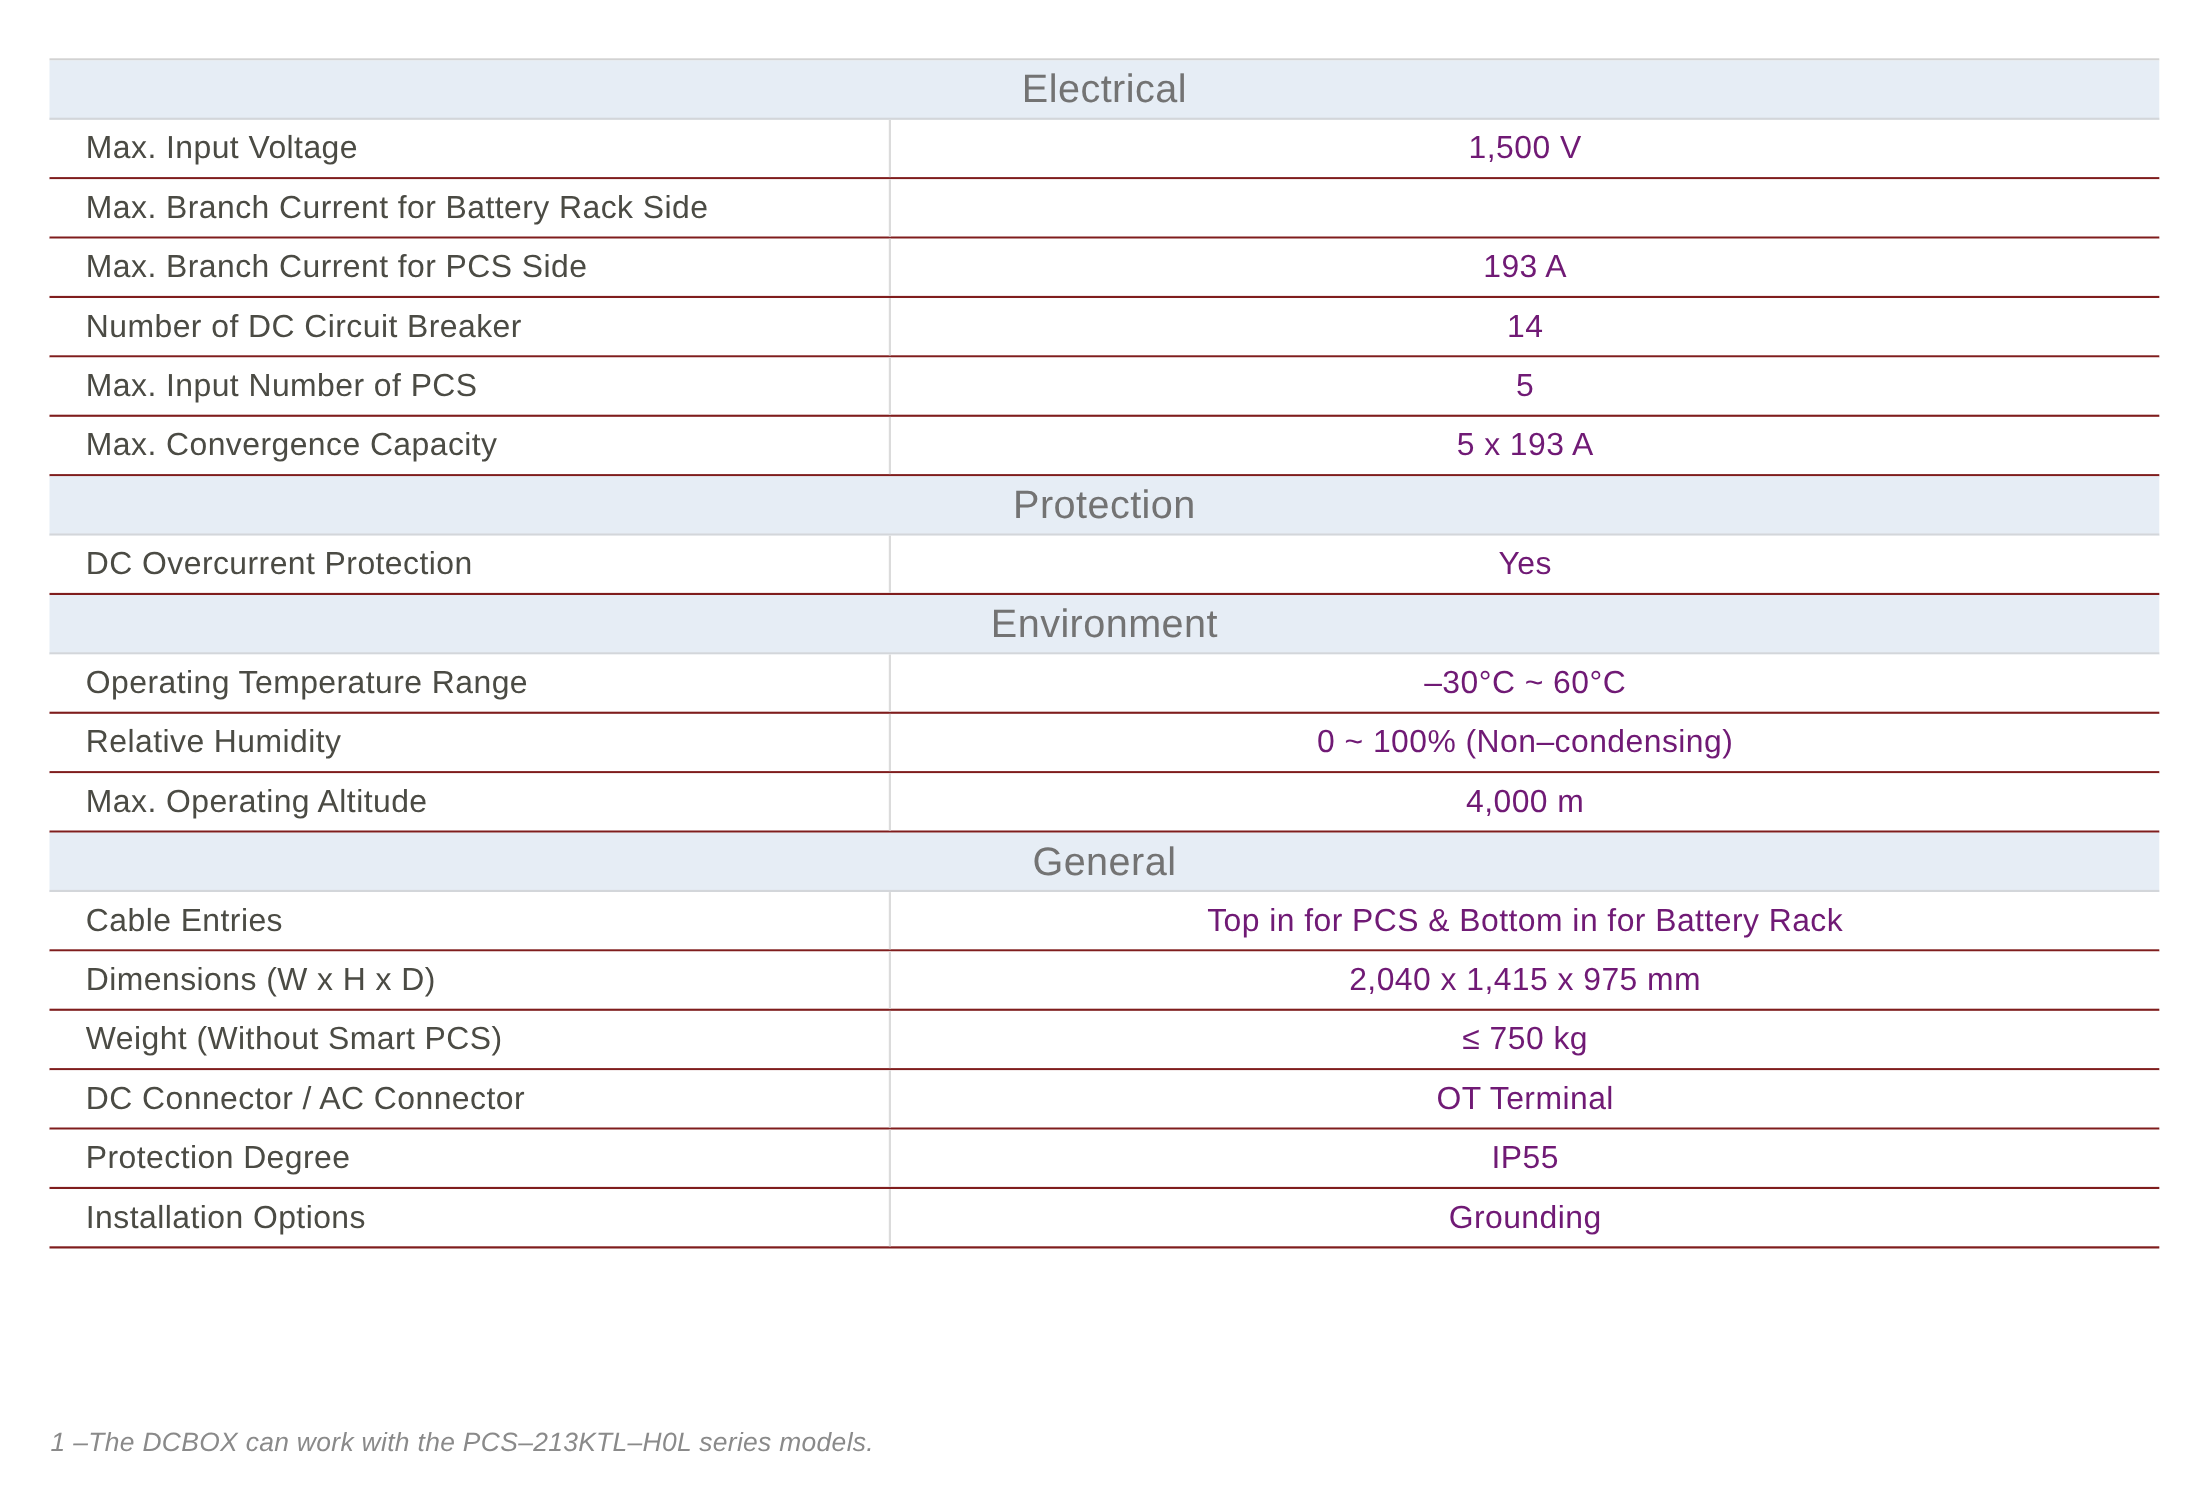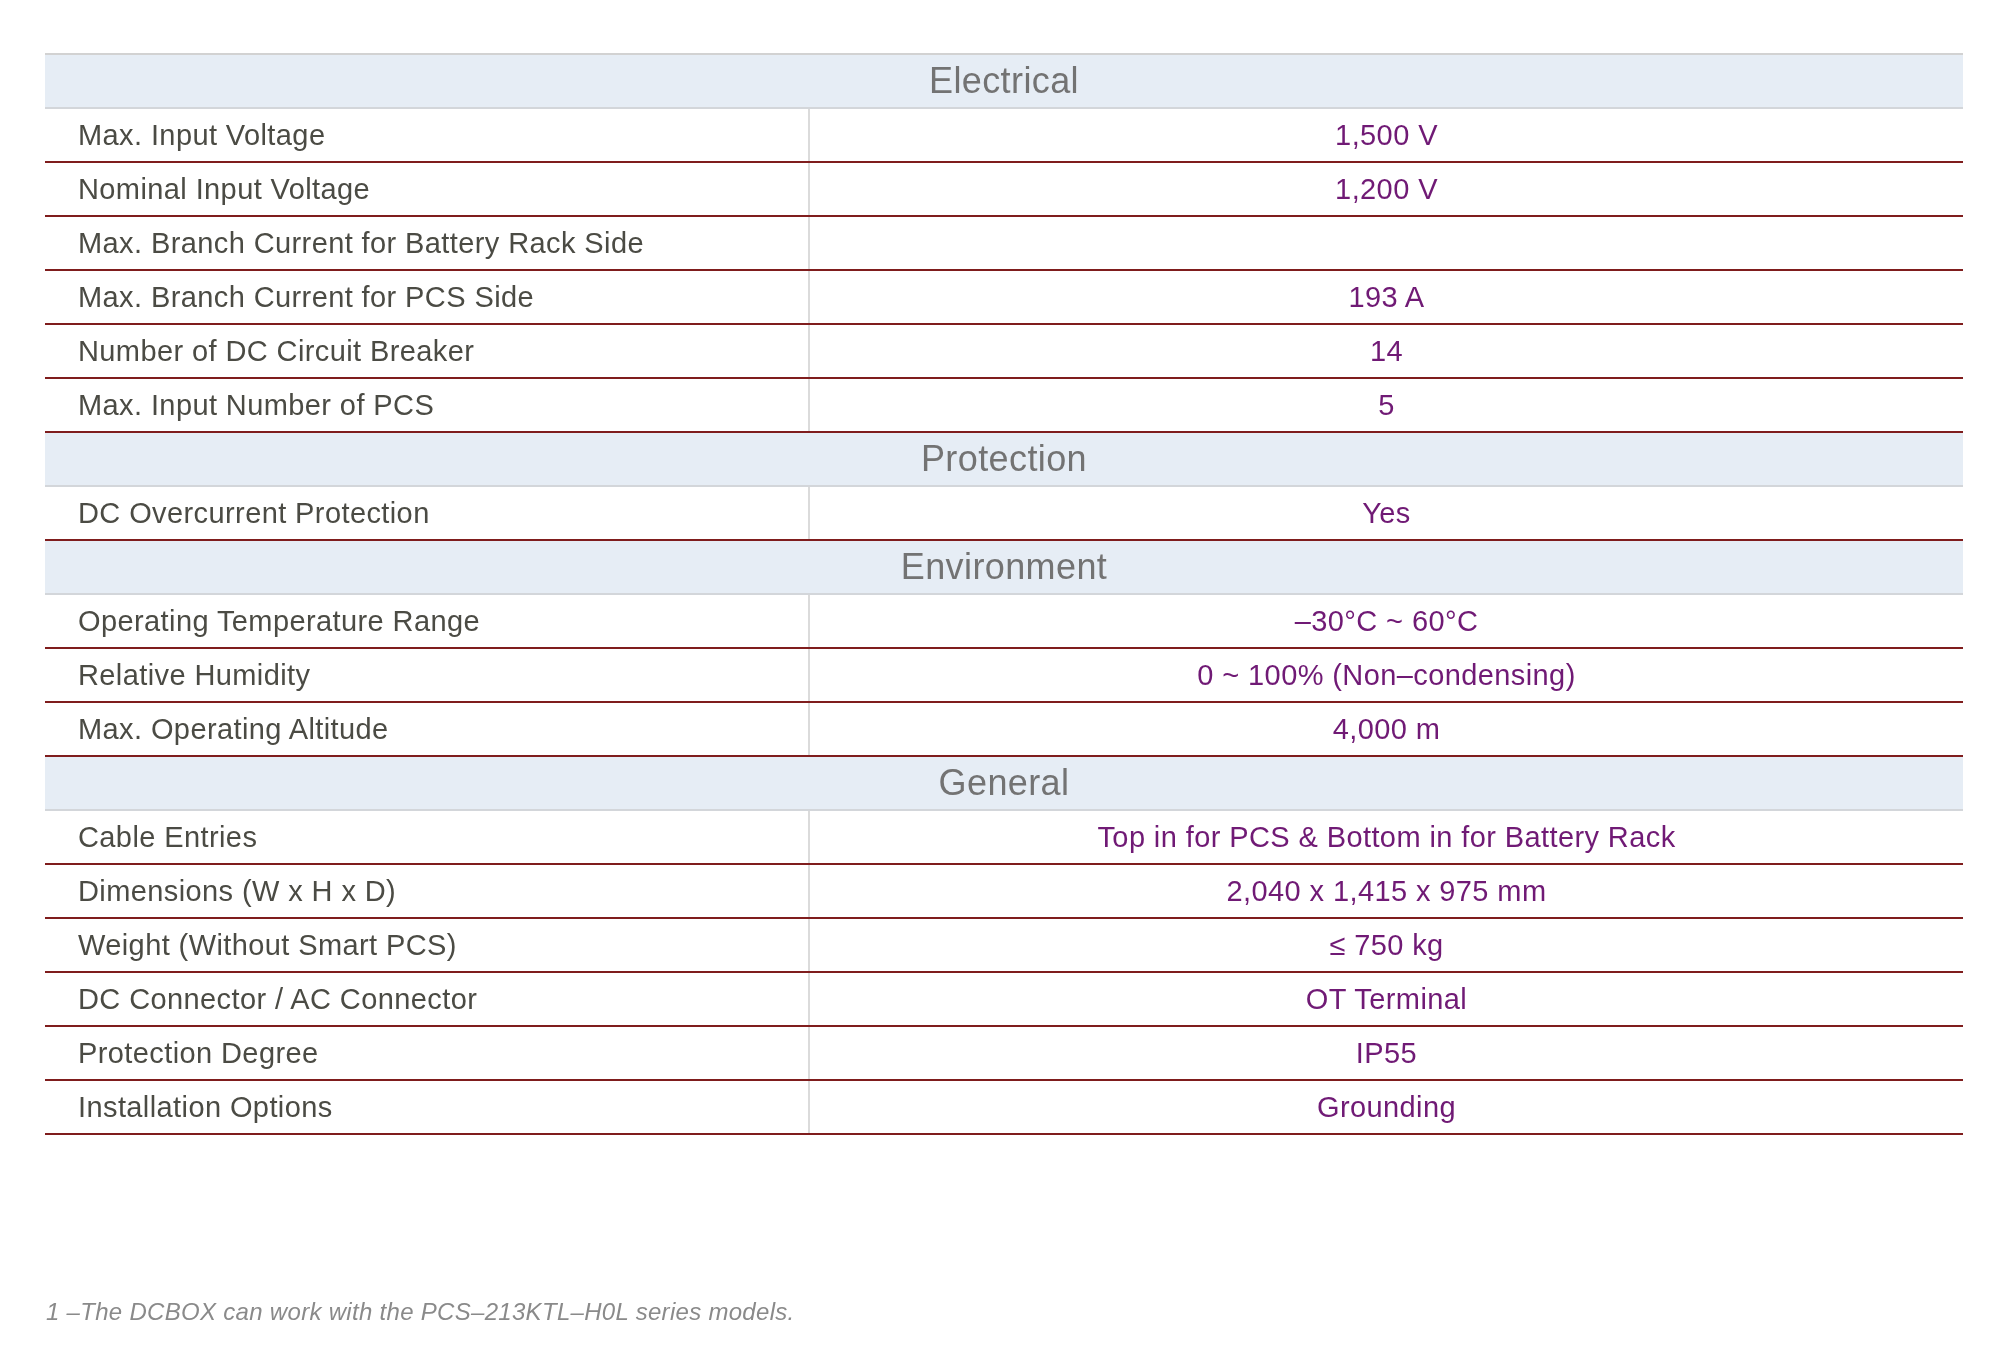--- a/index.html
+++ b/index.html
@@ -76,37 +76,37 @@
 <div class="spec-table">
 
   <div class="section-header">
     <span class="section-title">Electrical</span>
   </div>
   <div class="spec-row">
     <div class="cell-label">Max. Input Voltage</div>
     <div class="cell-value">1,500 V</div>
   </div>
   <div class="spec-row">
-    <div class="cell-label">Nominal Input Voltage</div>
-    <div class="cell-value">1,200 V</div>
-  </div>
-  <div class="spec-row">
     <div class="cell-label">Max. Branch Current for Battery Rack Side</div>
   </div>
   <div class="spec-row">
     <div class="cell-label">Max. Branch Current for PCS Side</div>
     <div class="cell-value">193 A</div>
   </div>
   <div class="spec-row">
     <div class="cell-label">Number of DC Circuit Breaker</div>
     <div class="cell-value">14</div>
   </div>
   <div class="spec-row">
     <div class="cell-label">Max. Input Number of PCS</div>
     <div class="cell-value">5</div>
+  </div>
+  <div class="spec-row">
+    <div class="cell-label">Max. Convergence Capacity</div>
+    <div class="cell-value">5 x 193 A</div>
   </div>
 
   <div class="section-header">
     <span class="section-title">Protection</span>
   </div>
   <div class="spec-row">
     <div class="cell-label">DC Overcurrent Protection</div>
     <div class="cell-value">Yes</div>
   </div>
 

